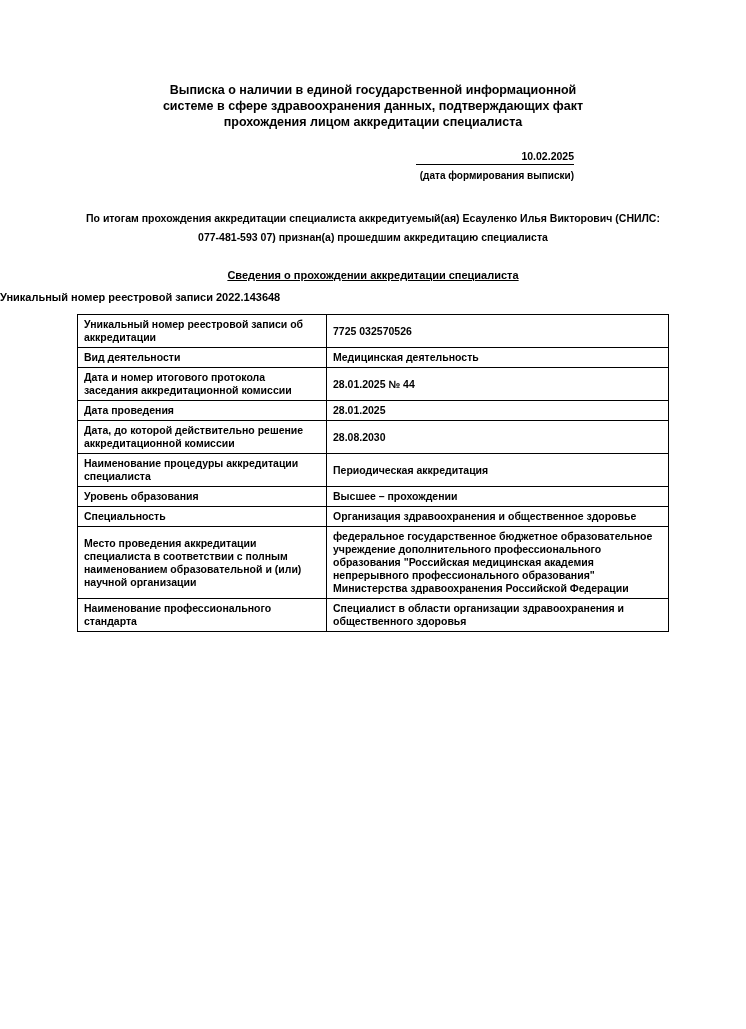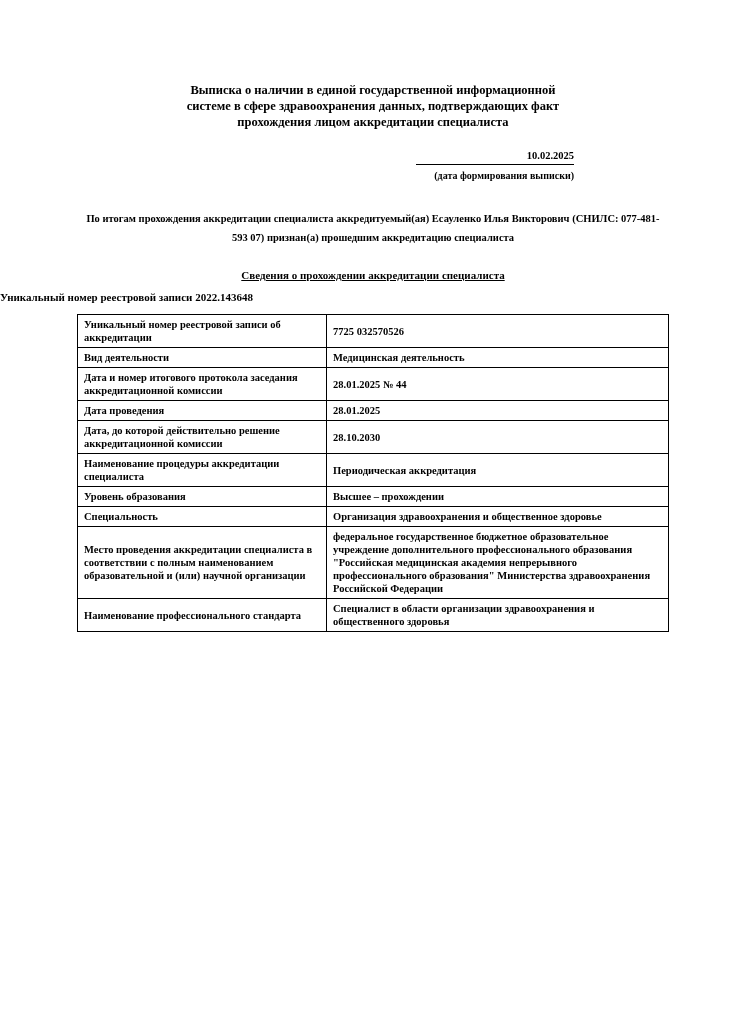--- a/index.html
+++ b/index.html
@@ -11,21 +11,20 @@
     font-weight: bold;
     color: #000000;
     overflow: hidden;
   }
   .page {
     position: relative;
     width: 746px;
     height: 1029px;
     padding-top: 82px;
     background: #ffffff;
-    font-family: Liberation Serif, serif;
   }
   .doc-title {
     text-align: center;
     font-size: 12.5px;
     line-height: 16px;
   }
   .date-block {
     width: 158px;
     margin-left: 416px;
     margin-top: 20px;
@@ -115,21 +114,21 @@
         <tr>
           <td class="label-cell">Дата и номер итогового протокола заседания аккредитационной комиссии</td>
           <td class="value-cell">28.01.2025 № 44</td>
         </tr>
         <tr>
           <td class="label-cell">Дата проведения</td>
           <td class="value-cell">28.01.2025</td>
         </tr>
         <tr>
           <td class="label-cell">Дата, до которой действительно решение аккредитационной комиссии</td>
-          <td class="value-cell">28.10.2030</td>
+          <td class="value-cell">28.08.2030</td>
         </tr>
         <tr>
           <td class="label-cell">Наименование процедуры аккредитации специалиста</td>
           <td class="value-cell">Периодическая аккредитация</td>
         </tr>
         <tr>
           <td class="label-cell">Уровень образования</td>
           <td class="value-cell">Высшее – прохождении</td>
         </tr>
         <tr>

